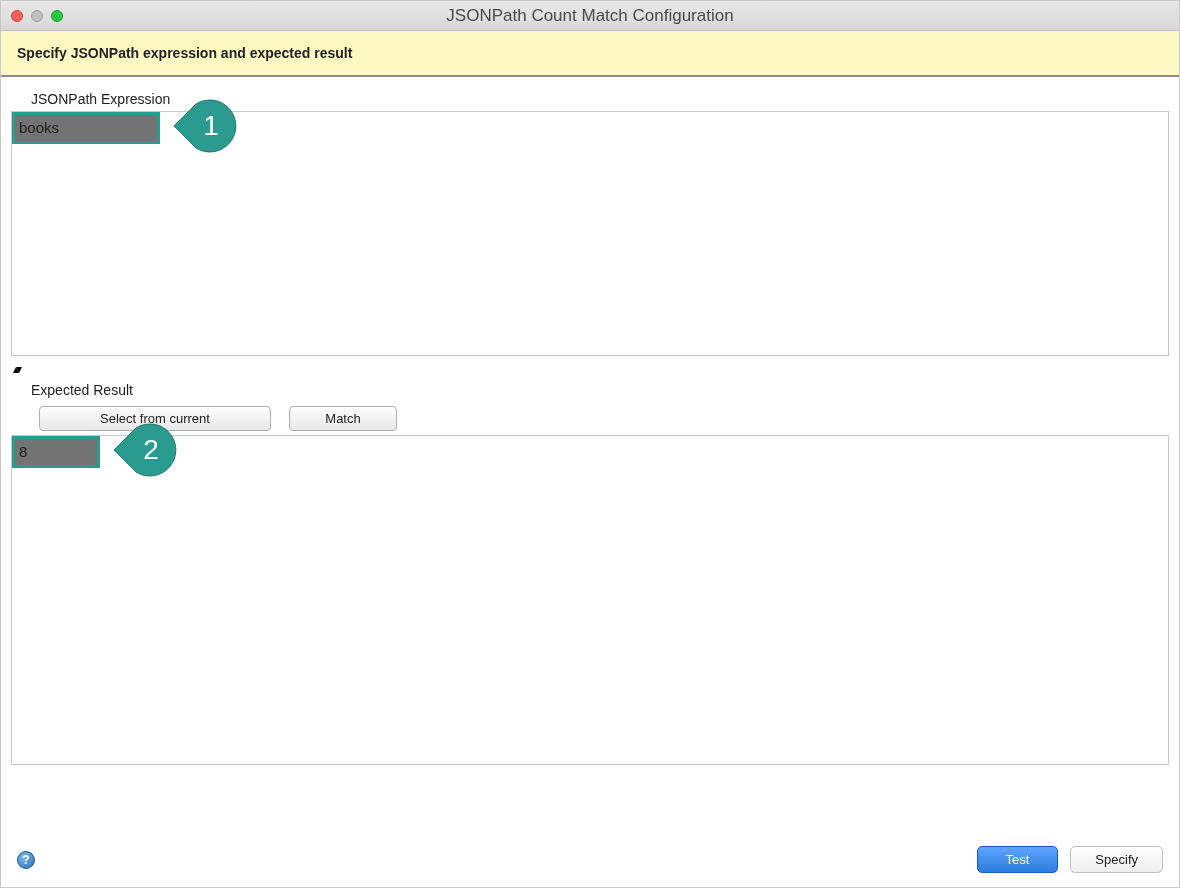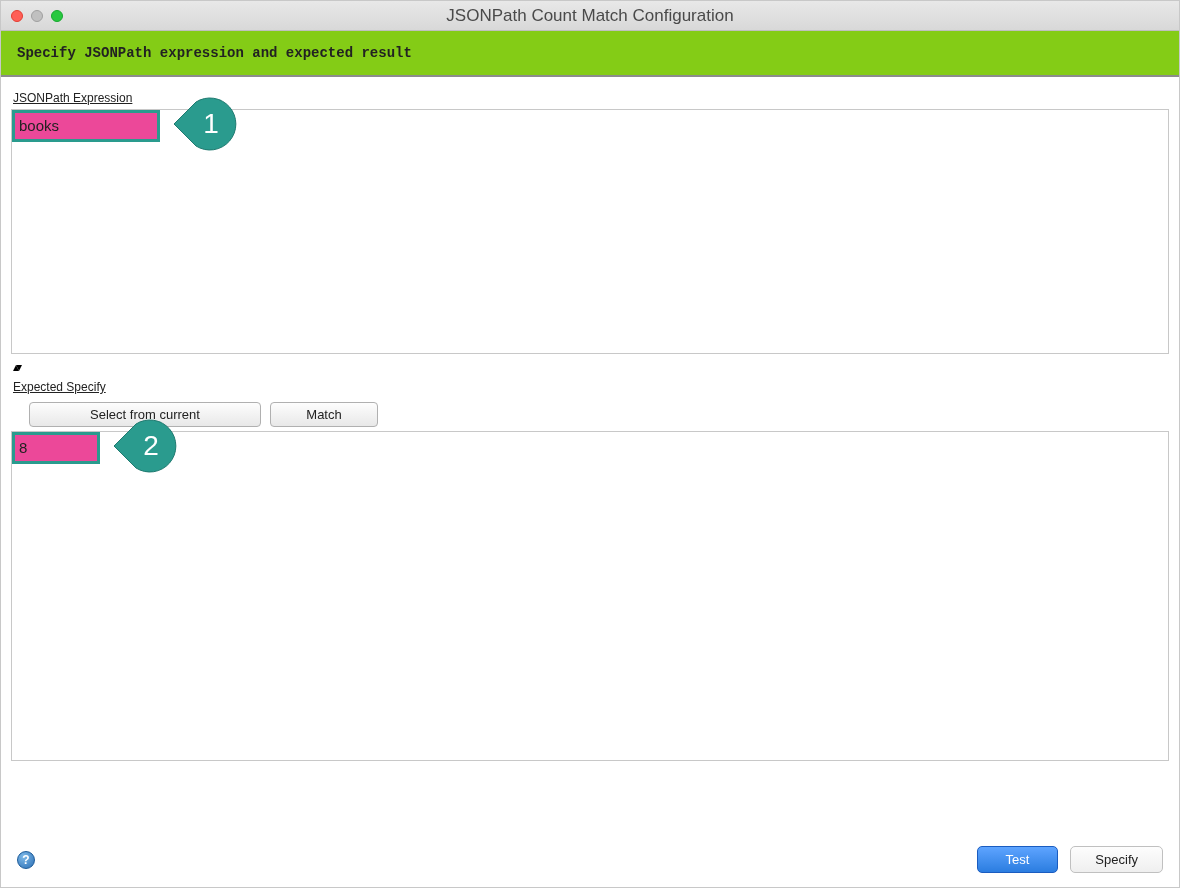--- a/index.html
+++ b/index.html
@@ -48,60 +48,58 @@
     .light.green { background: #28c840; border: 1px solid #17a82e; }
     .titlebar-title {
       flex: 1;
       text-align: center;
       color: #4a4a4a;
       font-size: 17px;
     }
     .header {
       padding: 14px 16px;
       border-bottom: 2px solid #8c8c8c;
-      background: #84cc16;
-      font-family: Liberation Mono, monospace;
+      background: #fef9c3;
     }
     .header-text {
       font-weight: bold;
       font-size: 14px;
       color: #222;
     }
     .content {
       flex: 1;
       display: flex;
       flex-direction: column;
       padding: 10px 10px 0 10px;
       overflow: hidden;
     }
     .section-label {
-      font-size: 12px;
-      color: #222;
-      margin: 4px 0 4px 2px;
-      text-decoration: underline;
+      font-size: 14px;
+      color: #222;
+      margin: 4px 0 4px 20px;
     }
     .text-area-container {
       border: 1px solid #c8c8c8;
       background: #fff;
       padding: 6px 8px;
       font-size: 15px;
       color: #222;
       position: relative;
     }
     .expression-area {
       height: 245px;
     }
     .result-area {
       height: 330px;
       flex-shrink: 0;
     }
     .highlight-box {
       display: inline-block;
       border: 3px solid #2a9b8e;
-      background: #ec4899;
+      background: #737373;
       padding: 2px 6px 2px 4px;
       font-size: 15px;
       min-height: 28px;
       line-height: 22px;
       position: relative;
     }
     .highlight-books {
       width: 148px;
       margin: -6px 0 0 -8px;
     }
@@ -138,22 +136,22 @@
       top: -14px;
     }
     .splitter-arrows {
       font-size: 12px;
       margin: 6px 0 2px 2px;
       letter-spacing: -3px;
       color: #000;
     }
     .button-row {
       display: flex;
-      gap: 9px;
-      margin: 4px 0 4px 18px;
+      gap: 18px;
+      margin: 4px 0 4px 28px;
     }
     .btn {
       background: linear-gradient(to bottom, #fdfdfd, #e8e8e8);
       border: 1px solid #b0b0b0;
       border-radius: 4px;
       padding: 4px 14px;
       font-size: 13px;
       color: #222;
       cursor: pointer;
       min-width: 108px;
@@ -232,21 +230,21 @@
       <div class="callout callout-1">
         <svg width="96" height="56" viewBox="0 0 96 56">
           <path d="M 22 28 L 44 6 A 26 26 0 1 1 44 50 Z" fill="#2a9b8e" stroke="#1f7a70" stroke-width="1"></path>
         </svg>
         <span class="callout-num">1</span>
       </div>
     </div>
 
     <div class="splitter-arrows">▴▾</div>
 
-    <div class="section-label">Expected Specify</div>
+    <div class="section-label">Expected Result</div>
     <div class="button-row">
       <button class="btn select-current">Select from current</button>
       <button class="btn">Match</button>
     </div>
     <div class="text-area-container result-area">
       <div class="highlight-box highlight-8">
         <span>8</span>
       </div>
       <div class="callout callout-2">
         <svg width="96" height="56" viewBox="0 0 96 56">

